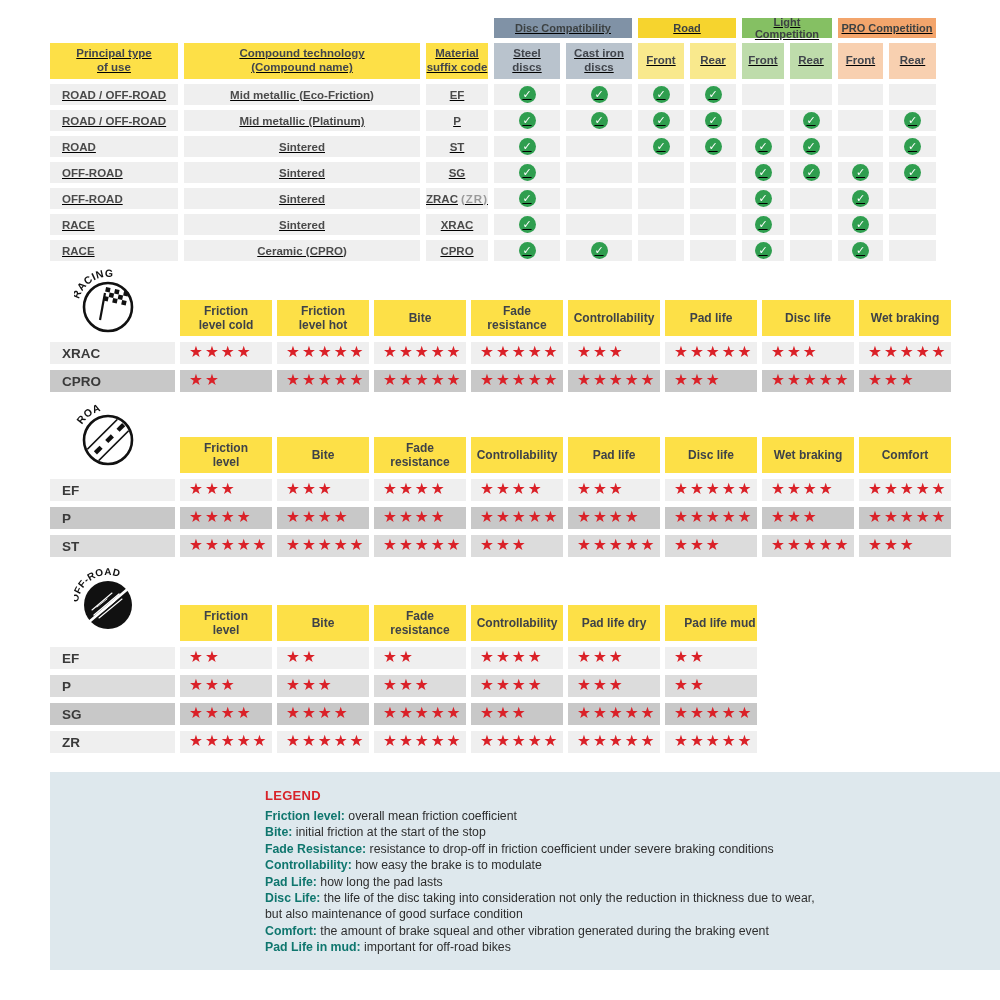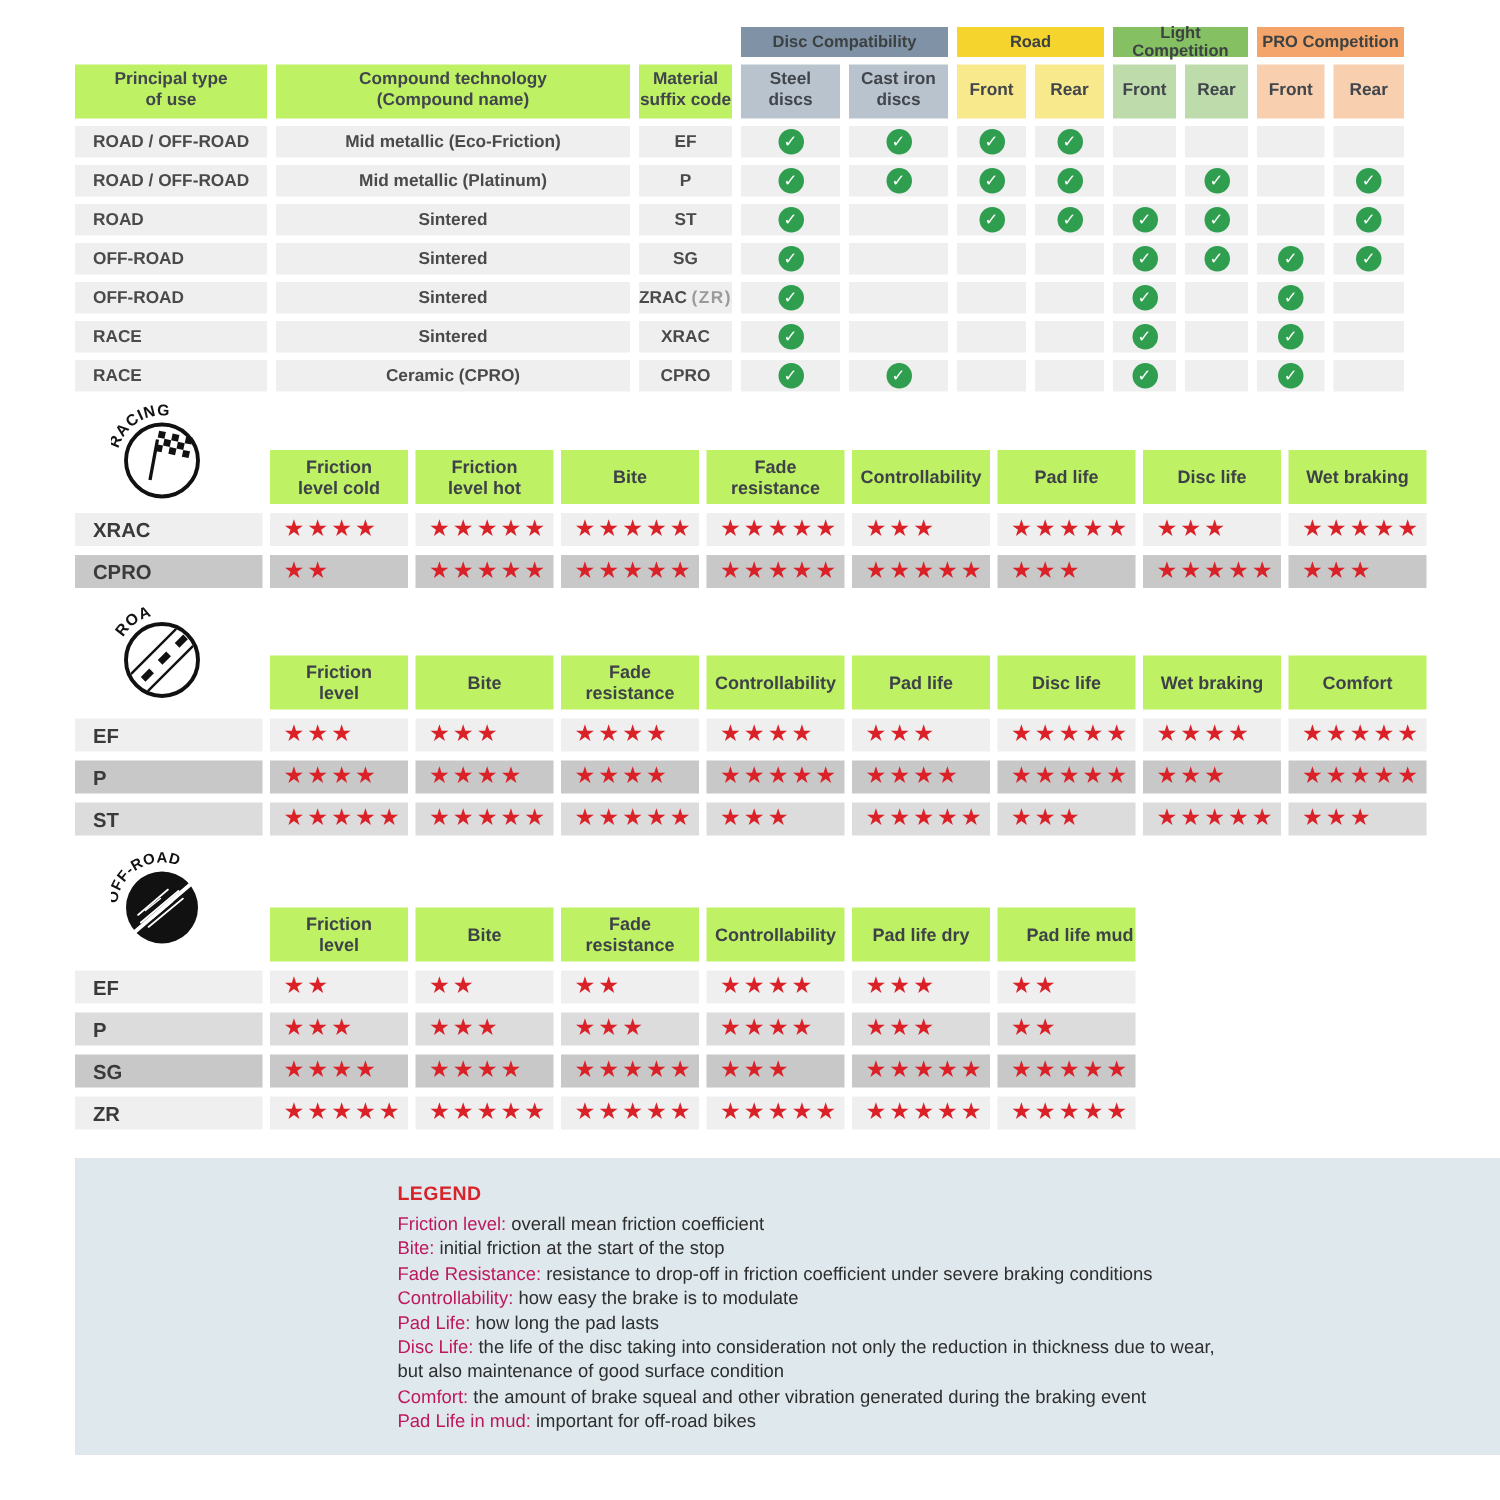--- a/index.html
+++ b/index.html
@@ -10,23 +10,24 @@
   }
   .cell{display:flex;align-items:center;justify-content:center;box-sizing:border-box;}
 
   
   #compat-grid{
     position:absolute;left:50px;top:18px;
     display:grid;
     grid-template-columns:128px 236px 62px 66px 66px 46px 46px 42px 42px 45px 47px;
     grid-template-rows:20px 36px repeat(7,21px);
     gap:5px 6px;
+    text-decoration:underline;
   }
   .grp{font-weight:bold;font-size:11px;color:#3c4142;text-align:center;}
-  .hdr{background:#bef264;font-weight:bold;font-size:11.5px;color:#41454c;text-align:center;line-height:1.18;}
+  .hdr{background:#fde047;font-weight:bold;font-size:11.5px;color:#41454c;text-align:center;line-height:1.18;}
   .rowcell{background:#efefef;font-weight:bold;font-size:11.5px;color:#4a4a4a;text-align:center;}
   .use{justify-content:flex-start;padding-left:12px;text-align:left;}
   .note{color:#9a9a9a;font-weight:bold;margin-left:3px;letter-spacing:1px;}
   .check{
     width:17px;height:17px;border-radius:50%;
     color:#fff;font-size:11px;font-weight:bold;
     display:flex;align-items:center;justify-content:center;
     font-family:"DejaVu Sans",sans-serif;
   }
 
@@ -56,21 +57,21 @@
   #icon-offroad{left:74px;top:563px;}
   .sec-icon text{font-family:"Liberation Sans",sans-serif;font-weight:bold;fill:#111;}
 
   
   #legend{
     position:absolute;left:50px;top:772px;width:952px;height:198px;
     box-sizing:border-box;padding:16px 0 0 215px;
   }
   #legend-title{font-size:13px;font-weight:bold;margin:0 0 5px 0;letter-spacing:0.3px;}
   .lg-line{font-size:12.3px;color:#2e2e2e;line-height:16.4px;}
-  .lg-line b{font-weight:normal;color:#be185d;}
+  .lg-line b{font-weight:bold;color:#0f766e;}
 </style>
 </head>
 <body>
 
 <div class="page">
 
   <div id="compat-grid">
       <div class="cell grp" style="grid-area: 1 / 4 / auto / span 2; background: rgb(128, 146, 166);">Disc Compatibility</div>
       <div class="cell grp" style="grid-area: 1 / 6 / auto / span 2; background: rgb(246, 212, 46);">Road</div>
       <div class="cell grp" style="grid-area: 1 / 8 / auto / span 2; background: rgb(133, 192, 99);">Light Competition</div>

